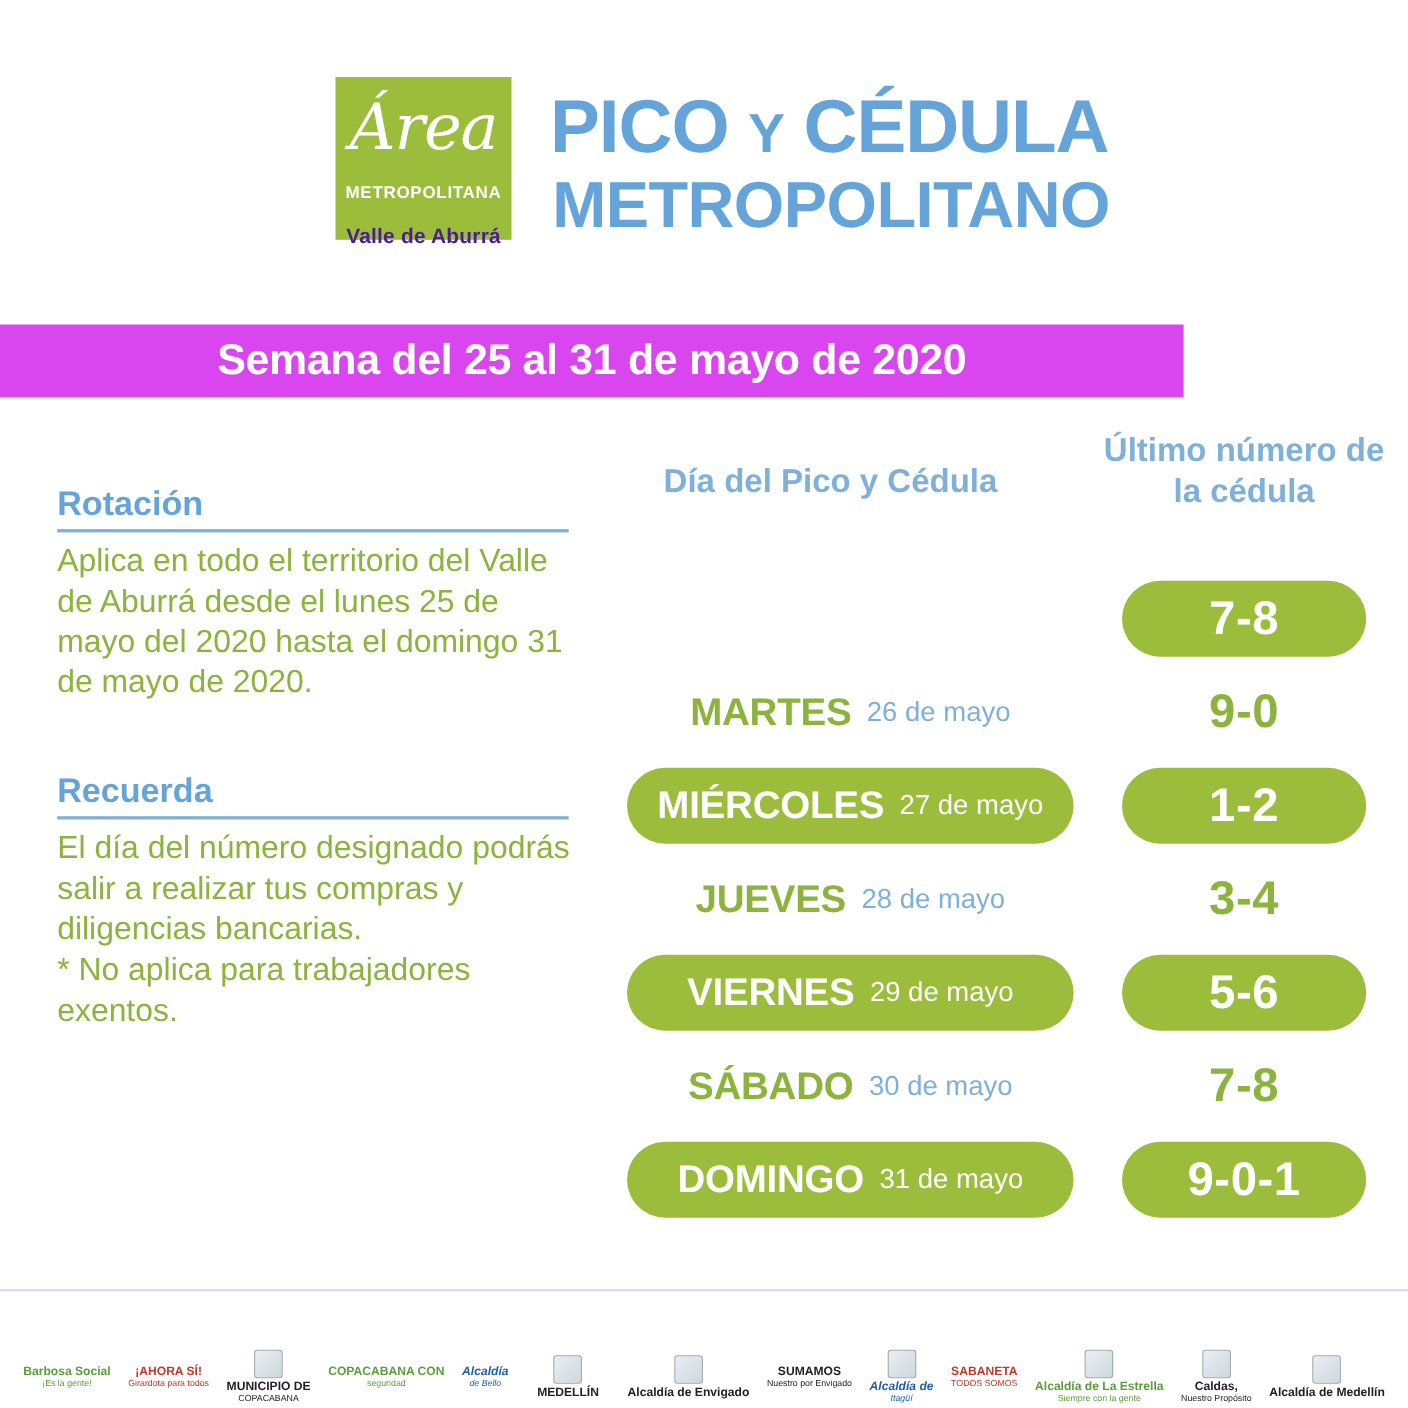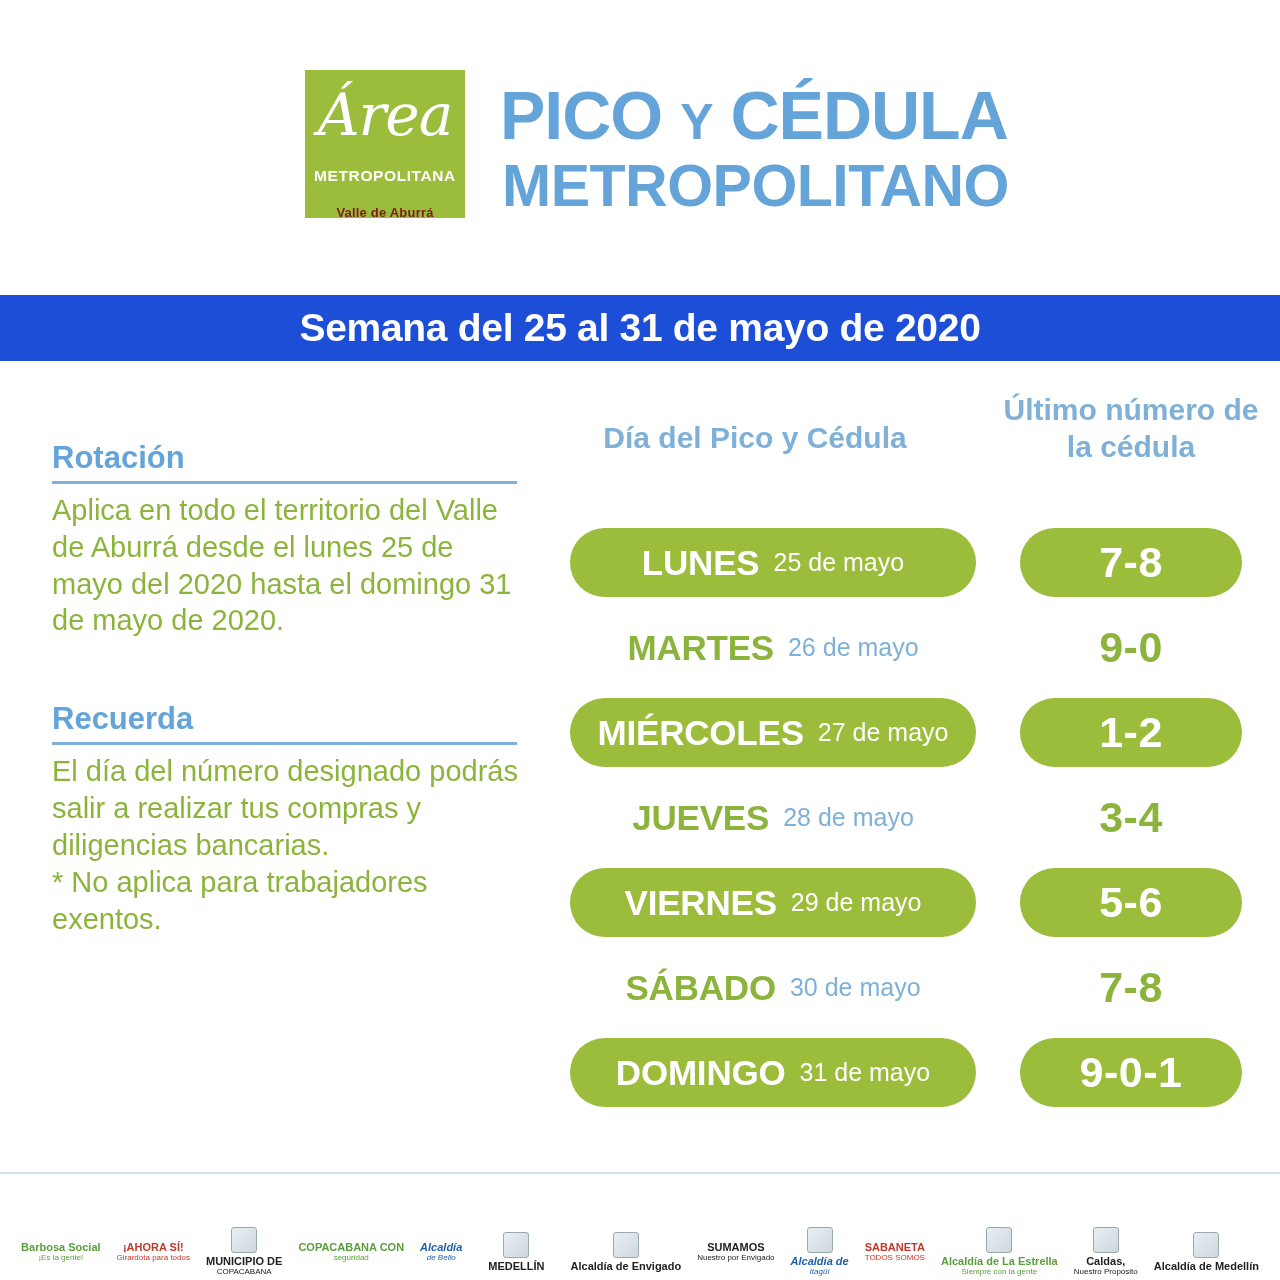--- a/index.html
+++ b/index.html
@@ -33,21 +33,21 @@
     letter-spacing: -1px;
   }
   .logo-line {
     width: 118px; height: 2px; background: #ffffff; margin-top: 14px;
   }
   .logo-sub1 {
     color: #ffffff; font-size: 15.5px; font-weight: bold;
     letter-spacing: 0.6px; margin-top: 9px;
   }
   .logo-sub2 {
-    color: #7f1d1d; font-size: 13px; font-weight: bold;
+    color: #4c1d95; font-size: 19px; font-weight: bold;
     letter-spacing: 0.2px; margin-top: 20px;
   }
 
   .title-main {
     position: absolute; left: 500px; top: 76px;
     color: #64a4d8;
     font-size: 68px; font-weight: bold; letter-spacing: -1px;
     white-space: nowrap;
   }
   .title-main .small-y {
@@ -55,22 +55,22 @@
   }
   .title-sub {
     position: absolute; left: 502px; top: 152px;
     color: #64a4d8;
     font-size: 59px; font-weight: bold; letter-spacing: -0.5px;
     white-space: nowrap;
   }
 
   
   .week-banner {
-    position: absolute; top: 295px; left: 0; width: 1280px; height: 66px;
-    background: #1d4ed8;
+    position: absolute; top: 295px; left: 0; width: 1076px; height: 66px;
+    background: #d946ef;
     display: flex; align-items: center; justify-content: center;
   }
   .week-banner span {
     color: #ffffff; font-size: 39px; font-weight: bold; letter-spacing: -0.3px;
   }
 
   
   .left-col {
     position: absolute; left: 52px; top: 440px; width: 480px;
   }
@@ -197,24 +197,20 @@
     <div class="sect-rule"></div>
     <div class="sect-body">El día del número designado podrás salir a realizar tus compras y diligencias bancarias.</div>
     <div class="sect-body">* No aplica para trabajadores exentos.</div>
   </div>
 
   <div class="col-head-day">Día del Pico y Cédula</div>
   <div class="col-head-num">Último número de la cédula</div>
 
   <div class="rows" id="rows">
       <div class="row">
-        <div class="day-pill filled">
-          <span class="day-name">LUNES</span>
-          <span class="day-date">25 de mayo</span>
-        </div>
         <div class="num-pill filled">
           <span>7-8</span>
         </div>
       </div>
       <div class="row">
         <div class="day-pill plain">
           <span class="day-name">MARTES</span>
           <span class="day-date">26 de mayo</span>
         </div>
         <div class="num-pill plain">

